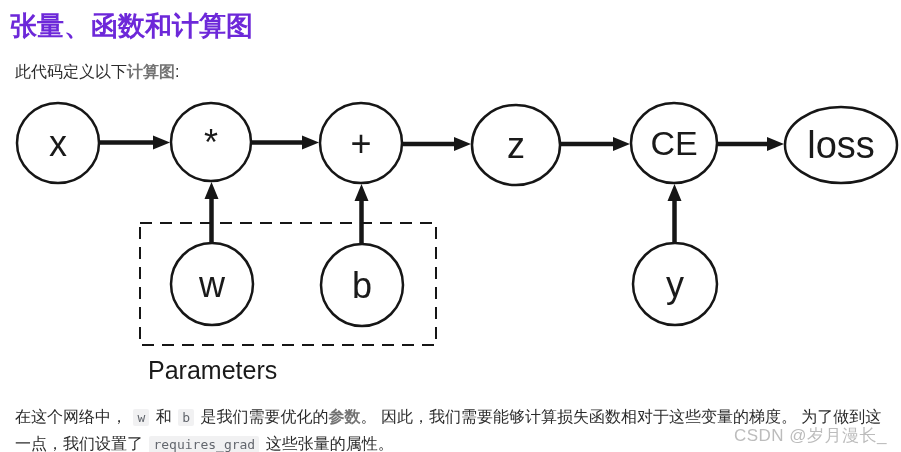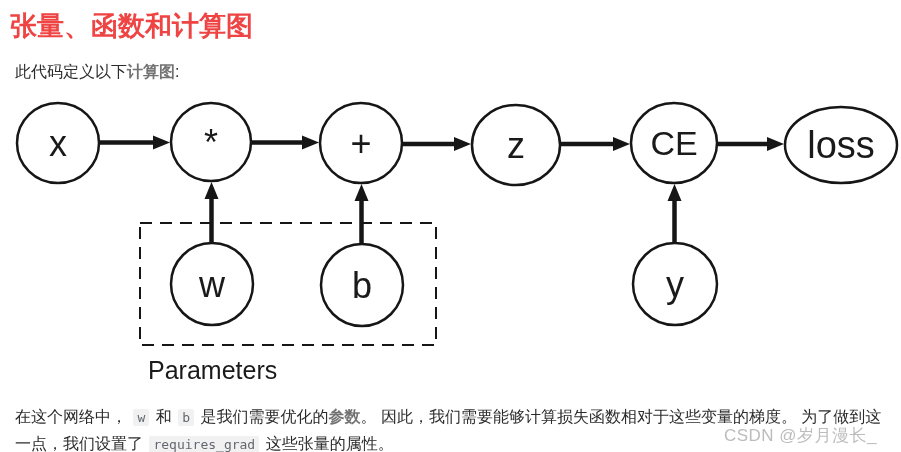--- a/index.html
+++ b/index.html
@@ -9,21 +9,21 @@
     background:#ffffff;
     overflow:hidden;
     font-family:"Liberation Sans","DejaVu Sans",sans-serif;
     color:#2b2b2b;
   }
   .page-title{
     margin:8px 8px 0 10px;
     font-size:27px;
     line-height:36px;
     font-weight:700;
-    color:#ef4444;
+    color:#6d28d9;
     font-family:Liberation Serif, serif;
   }
   .intro{
     margin:17px 0 0 15px;
     font-size:16px;
     line-height:22px;
     color:#2b2b2b;
   }
   .intro strong,.body-para strong{font-weight:700;color:#737373;}
   .diagram-wrap{margin-top:12px;}
@@ -43,21 +43,21 @@
     font-size:13px;
     color:#63676e;
     background:#f1f1f2;
     padding:1px 4px;
     border-radius:2px;
     margin:0 2px;
   }
   .watermark{
     position:absolute;
     top:424px;
-    right:24px;
+    right:14px;
     font-size:17px;
     letter-spacing:0.5px;
     color:#bcbcbc;
     white-space:nowrap;
   }
 </style>
 </head>
 <body>
 
 <div class="page">

